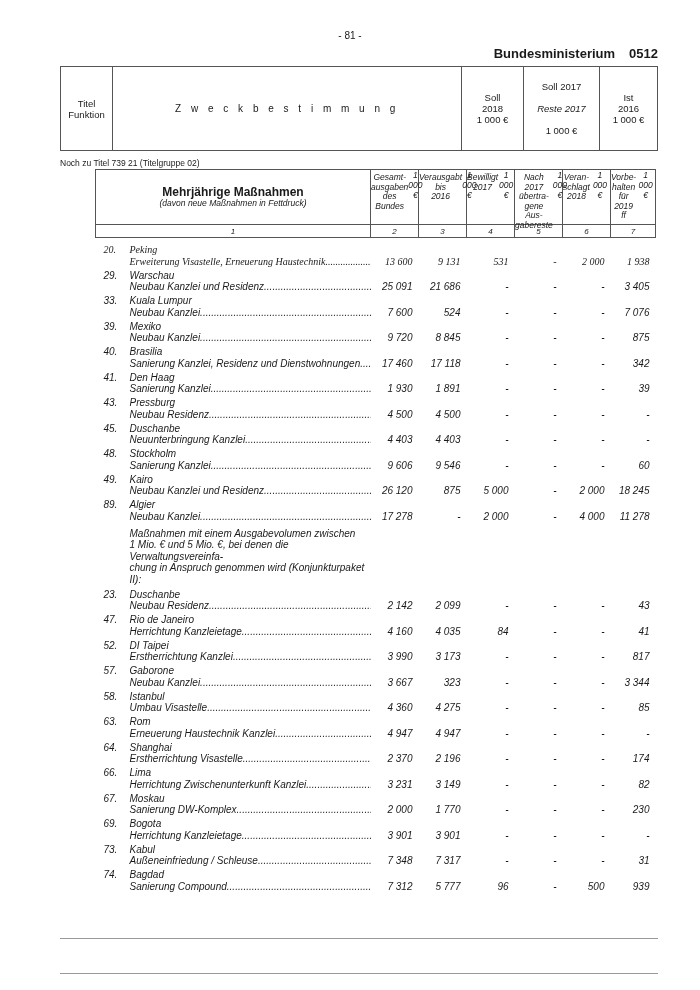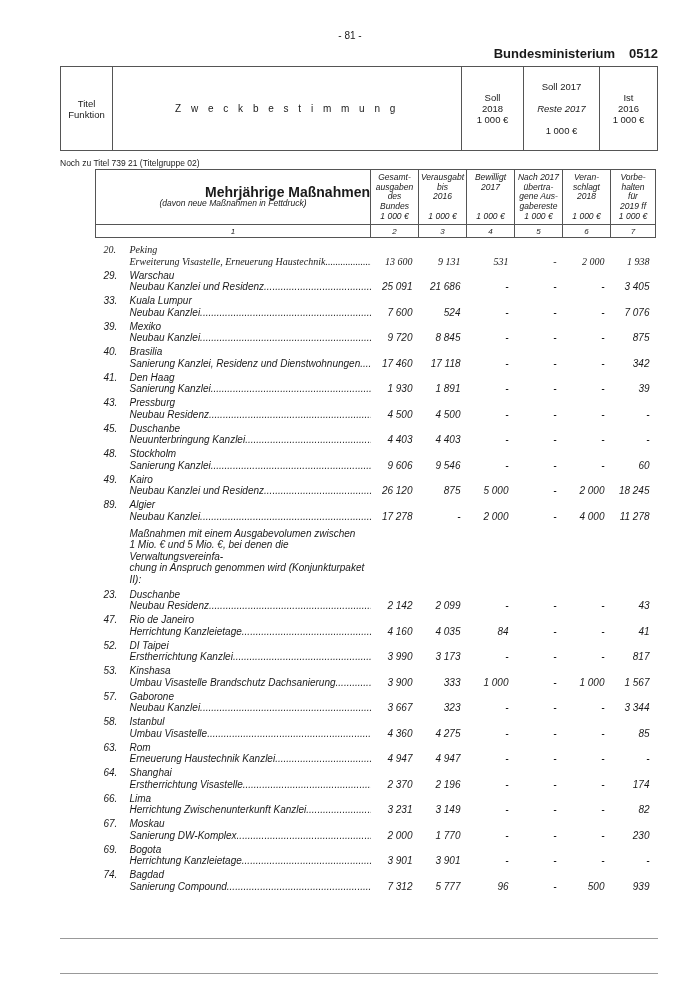--- a/index.html
+++ b/index.html
@@ -19,23 +19,23 @@
     border:1px solid #555; vertical-align:middle; text-align:center;
     padding:3px 2px; height:38px; line-height:11px; white-space:pre-line;
   }
   .ht-zweck { letter-spacing:3.5px; font-size:10px; }
   .it { font-style:italic; }
 
   .noch { font-size:8.5px; margin:7px 0 1px; }
 
   .main-table { border-collapse:collapse; table-layout:fixed; margin-left:35px; width:560px; }
   .main-table thead th, .main-table .index-row td { border:1px solid #555; font-weight:normal; }
-  .mh-colwrap { display:flex; flex-direction:column; justify-content:space-between; height:54px; }
+  .mh-colwrap { display:flex; justify-content:space-between; height:54px; }
   .mh-leftwrap { display:flex; flex-direction:column; justify-content:center; height:54px; }
-  .mh-title { font-weight:700; font-size:14px; text-align:right; line-height:12px; }
+  .mh-title { font-weight:700; font-size:12px; text-align:center; line-height:12px; }
   .mh-subtitle { font-style:italic; font-size:8.5px; text-align:center; line-height:10px; }
   .mh-col { font-size:8.5px; font-style:italic; }
   .col-lines { white-space:pre-line; text-align:center; line-height:9.5px; padding-top:3px; }
   .col-unit { text-align:center; line-height:10px; padding-bottom:3px; font-style:italic; }
   .index-row td { font-size:8px; font-style:italic; text-align:center; height:13px; padding:1px; }
 
   .main-table tbody td { border:none; font-style:italic; font-size:10px; vertical-align:bottom;
     line-height:11.5px; }
   .main-table tbody tr:first-child td { padding-top:6px;font-family:Liberation Serif, serif; }
   .c-left { padding-top:2.5px; }
@@ -391,35 +391,20 @@
             </td>
             <td class="c-num">3 990</td>
             <td class="c-num">3 173</td>
             <td class="c-num">-</td>
             <td class="c-num">-</td>
             <td class="c-num">-</td>
             <td class="c-num">817</td>
           </tr>
           <tr>
             <td class="c-left">
-              <div class="row-city"><span class="row-num">53.</span><span>Kinshasa</span></div>
-              <div class="row-desc">
-                <span class="desc-text">Umbau Visastelle Brandschutz Dachsanierung</span>
-                <span class="dots"></span>
-              </div>
-            </td>
-            <td class="c-num">3 900</td>
-            <td class="c-num">333</td>
-            <td class="c-num">1 000</td>
-            <td class="c-num">-</td>
-            <td class="c-num">1 000</td>
-            <td class="c-num">1 567</td>
-          </tr>
-          <tr>
-            <td class="c-left">
               <div class="row-city"><span class="row-num">57.</span><span>Gaborone</span></div>
               <div class="row-desc">
                 <span class="desc-text">Neubau Kanzlei</span>
                 <span class="dots"></span>
               </div>
             </td>
             <td class="c-num">3 667</td>
             <td class="c-num">323</td>
             <td class="c-num">-</td>
             <td class="c-num">-</td>
@@ -508,20 +493,35 @@
                 <span class="desc-text">Herrichtung Kanzleietage</span>
                 <span class="dots"></span>
               </div>
             </td>
             <td class="c-num">3 901</td>
             <td class="c-num">3 901</td>
             <td class="c-num">-</td>
             <td class="c-num">-</td>
             <td class="c-num">-</td>
             <td class="c-num">-</td>
+          </tr>
+          <tr>
+            <td class="c-left">
+              <div class="row-city"><span class="row-num">73.</span><span>Kabul</span></div>
+              <div class="row-desc">
+                <span class="desc-text">Außeneinfriedung / Schleuse</span>
+                <span class="dots"></span>
+              </div>
+            </td>
+            <td class="c-num">7 348</td>
+            <td class="c-num">7 317</td>
+            <td class="c-num">-</td>
+            <td class="c-num">-</td>
+            <td class="c-num">-</td>
+            <td class="c-num">31</td>
           </tr>
           <tr>
             <td class="c-left">
               <div class="row-city"><span class="row-num">74.</span><span>Bagdad</span></div>
               <div class="row-desc">
                 <span class="desc-text">Sanierung Compound</span>
                 <span class="dots"></span>
               </div>
             </td>
             <td class="c-num">7 312</td>

